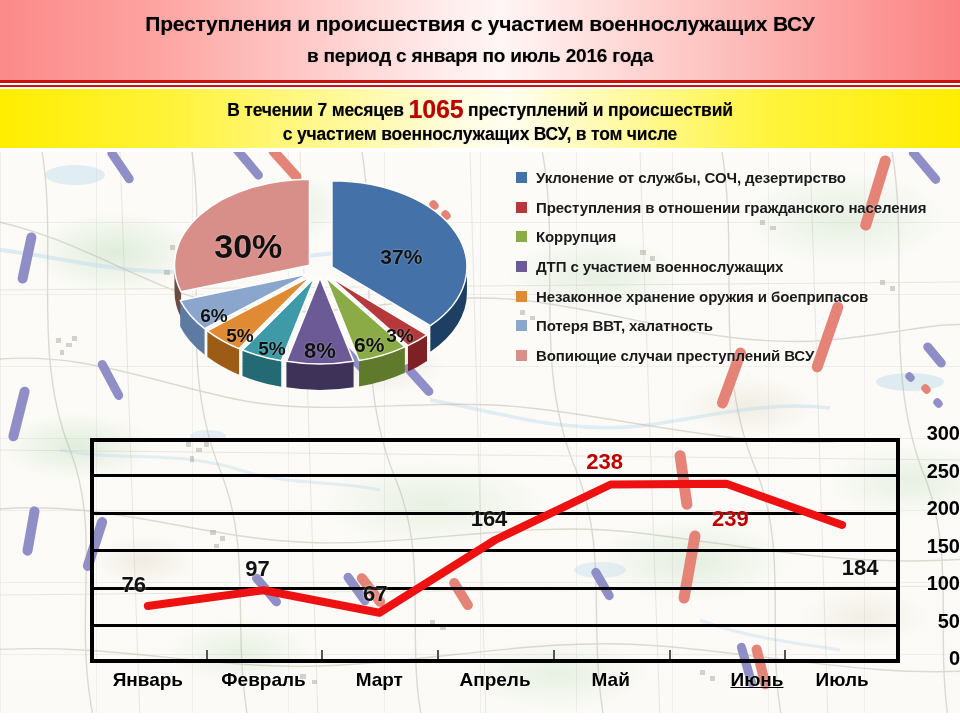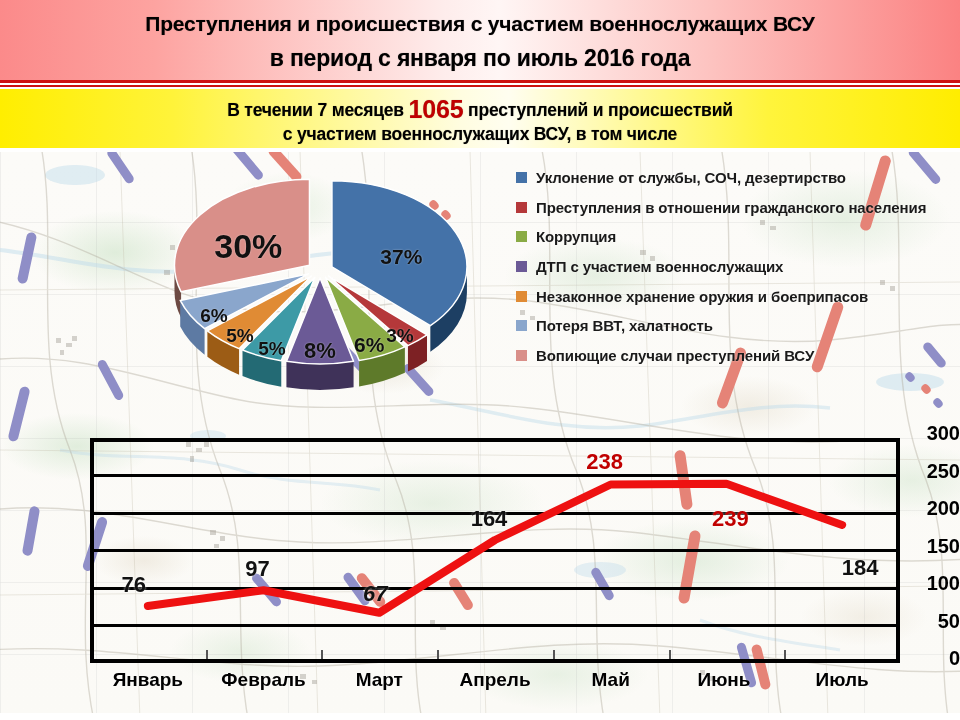--- a/index.html
+++ b/index.html
@@ -54,21 +54,21 @@
     background:linear-gradient(to right,#ffee00 0%,#fff33a 18%,#fffde0 48%,#fffef0 53%,#fff43c 80%,#ffed00 100%);}
   .band-white-edge{position:absolute;left:0;top:148px;width:960px;height:4px;background:#ffffff;}
 
   .title-line{
     position:absolute;left:0;width:960px;text-align:center;color:#000;
     font-weight:bold;letter-spacing:-.2px;
     font-family:"Liberation Sans","DejaVu Sans",sans-serif;
     text-shadow:0 0 1px rgba(0,0,0,.35);
   }
   #title1{top:12px;font-size:21px;}
-  #title2{top:45px;font-size:23px;}
+  #title2{top:45px;font-size:19px;}
   #sub1{top:95px;font-size:17.5px;}
   #sub2{top:124px;font-size:17.5px;}
   .hl-number{color:#c00000;font-size:25px;font-weight:bold;vertical-align:-2px;}
 
   
   .pie-area{position:absolute;left:120px;top:160px;width:400px;height:260px;}
   .pie-svg{position:absolute;left:0;top:0;}
   .pie-label{position:absolute;font-weight:bold;color:#111;
     font-family:"Liberation Sans","DejaVu Sans",sans-serif;
     text-shadow:0 0 2px rgba(255,255,255,.45);}
@@ -316,31 +316,31 @@
         <div class="ytick" style="top: 147px;">100</div>
         <div class="ytick" style="top: 184.5px;">50</div>
         <div class="ytick" style="top: 222px;">0</div>
       </div>
     <svg class="series-svg" id="series-svg" width="960" height="250">
         <polyline points="147.85714285714286,181 263.57142857142856,165.25 379.2857142857143,187.75 495,115.00000000000001 610.7142857142857,59.5 726.4285714285714,58.75 842.1428571428571,100" fill="none" stroke="#ee1111" stroke-width="8" stroke-linejoin="round" stroke-linecap="round"></polyline>
       </svg>
     <div id="dlabels">
         <div class="dlabel" style="color: rgb(17, 17, 17); left: 133.857px; top: 147px;">76</div>
         <div class="dlabel" style="color: rgb(17, 17, 17); left: 257.571px; top: 131.25px;">97</div>
-        <div class="dlabel" style="color: rgb(17, 17, 17); left: 375.286px; top: 155.75px; font-style: italic;">67</div>
+        <div class="dlabel" style="color: rgb(17, 17, 17); left: 375.286px; top: 155.75px;">67</div>
         <div class="dlabel" style="color: rgb(17, 17, 17); left: 489px; top: 81px;">164</div>
         <div class="dlabel" style="color: rgb(192, 0, 0); left: 604.714px; top: 23.5px;">238</div>
         <div class="dlabel" style="color: rgb(192, 0, 0); left: 730.429px; top: 80.75px;">239</div>
         <div class="dlabel" style="color: rgb(17, 17, 17); left: 860.143px; top: 130px;">184</div>
       </div>
     <div class="xtickrow" id="xticks">
         <div class="xtick" style="left: 57.8571px;">Январь</div>
         <div class="xtick" style="left: 173.571px;">Февраль</div>
         <div class="xtick" style="left: 289.286px;">Март</div>
         <div class="xtick" style="left: 405px;">Апрель</div>
         <div class="xtick" style="left: 520.714px;">Май</div>
-        <div class="xtick" style="left: 634px;">Июнь</div>
+        <div class="xtick" style="left: 667px; text-decoration: underline;">Июнь</div>
         <div class="xtick" style="left: 752.143px;">Июль</div>
       </div>
   </div>
 
   <div class="bottom-strip"></div>
 </div>
 
 </body></html>

